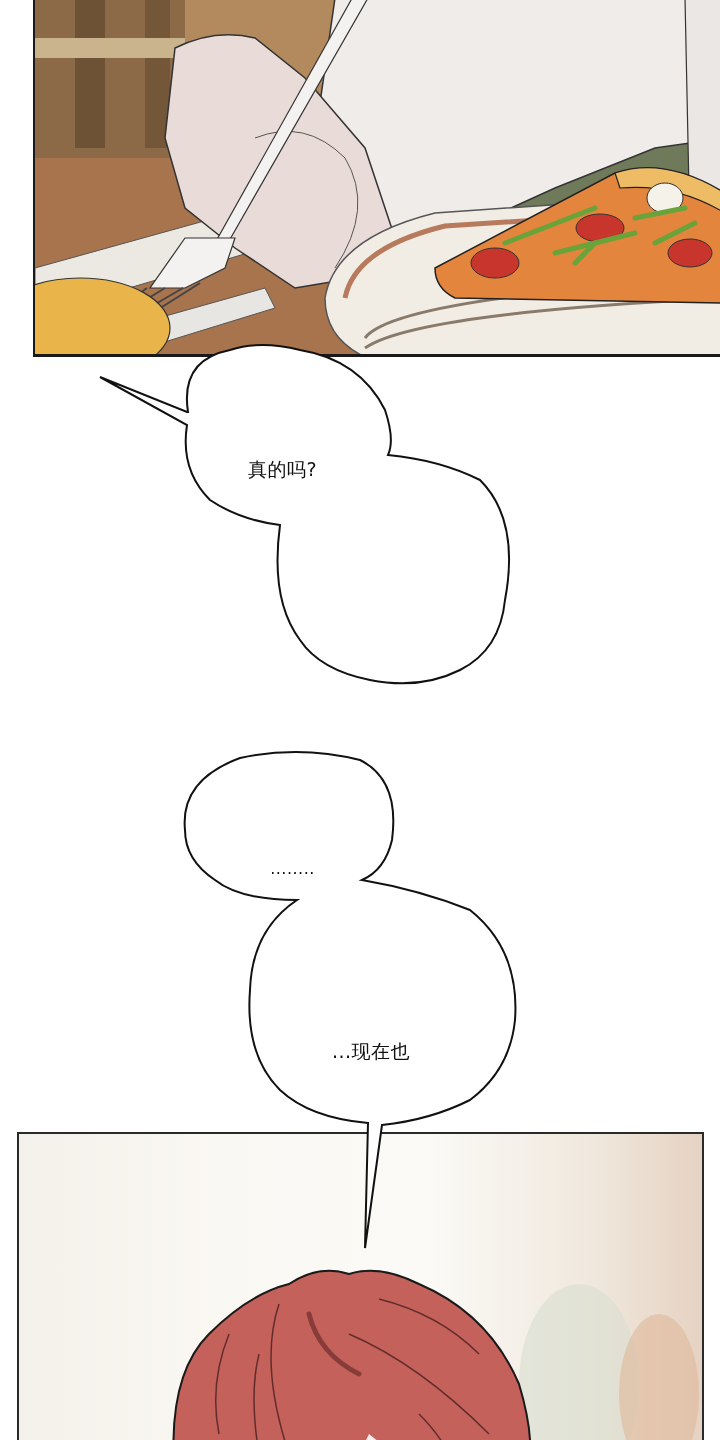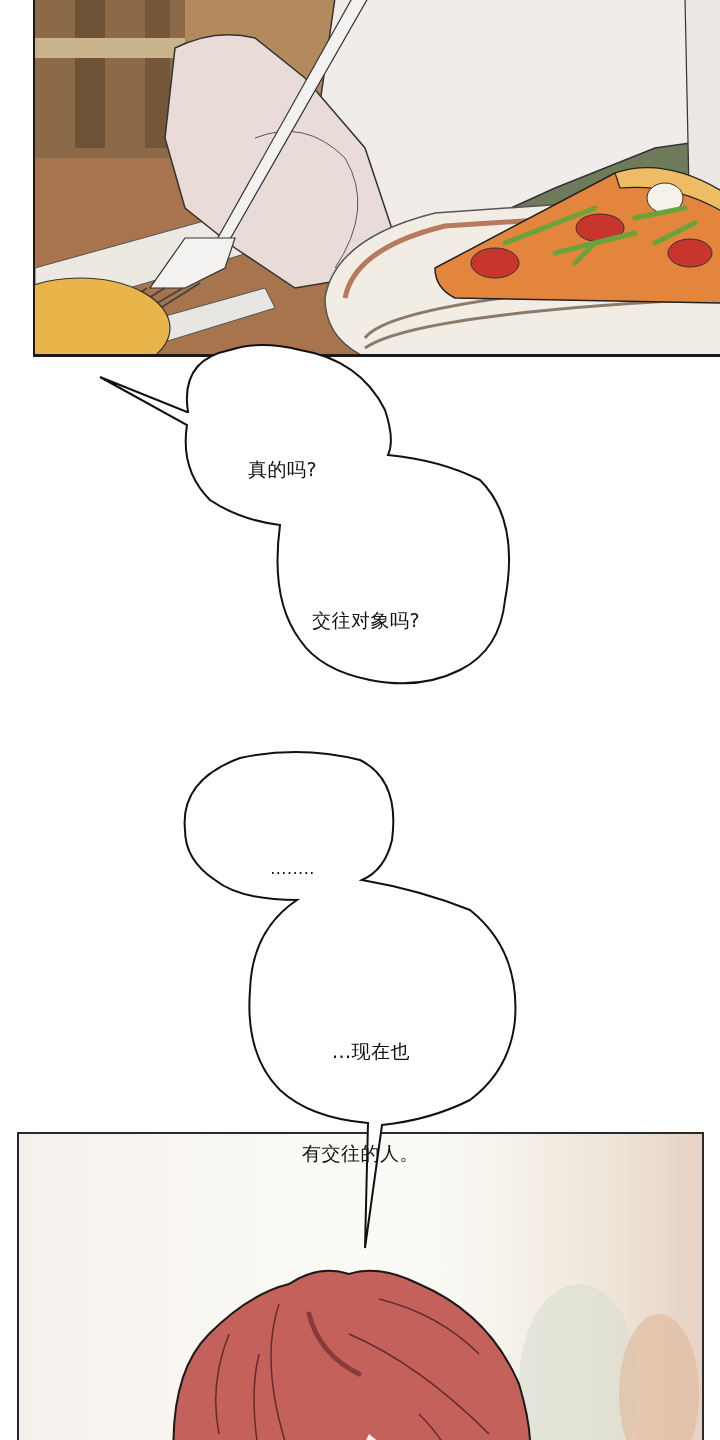--- a/index.html
+++ b/index.html
@@ -80,21 +80,19 @@
   <path d="M185 830 Q180 780 240 758 Q300 745 360 760 Q400 780 392 840 Q385 870 362 880
            Q420 890 470 910 Q520 950 515 1020 Q510 1070 470 1100 Q430 1120 382 1125
            L365 1248 L368 1123 Q310 1118 280 1090 Q245 1055 250 990 Q252 930 297 900
            Q240 900 215 880 Q185 860 185 830 Z" fill="#ffffff" stroke="#111" stroke-width="2"></path>
 </svg>
 
 <div class="bubble-text" style="left:235px; top:418px;">
   <span>真的吗?</span>
 </div>
 <div class="bubble-text" style="left:312px; top:535px; text-align:center; width:168px;">
-  <div style="text-align:left;">交往对象吗?</div>
 </div>
 <div class="bubble-text" style="left:259px; top:818px; font-size:16px;">
   <span>........</span>
 </div>
-<div class="bubble-text" style="left:302px; top:966px;">
+<div class="bubble-text" style="left:302px; top:966px;text-align:center;">
   <div style="padding-left:30px;">...现在也</div>
-  <div>有交往的人。</div>
 </div>
 
 </body></html>

